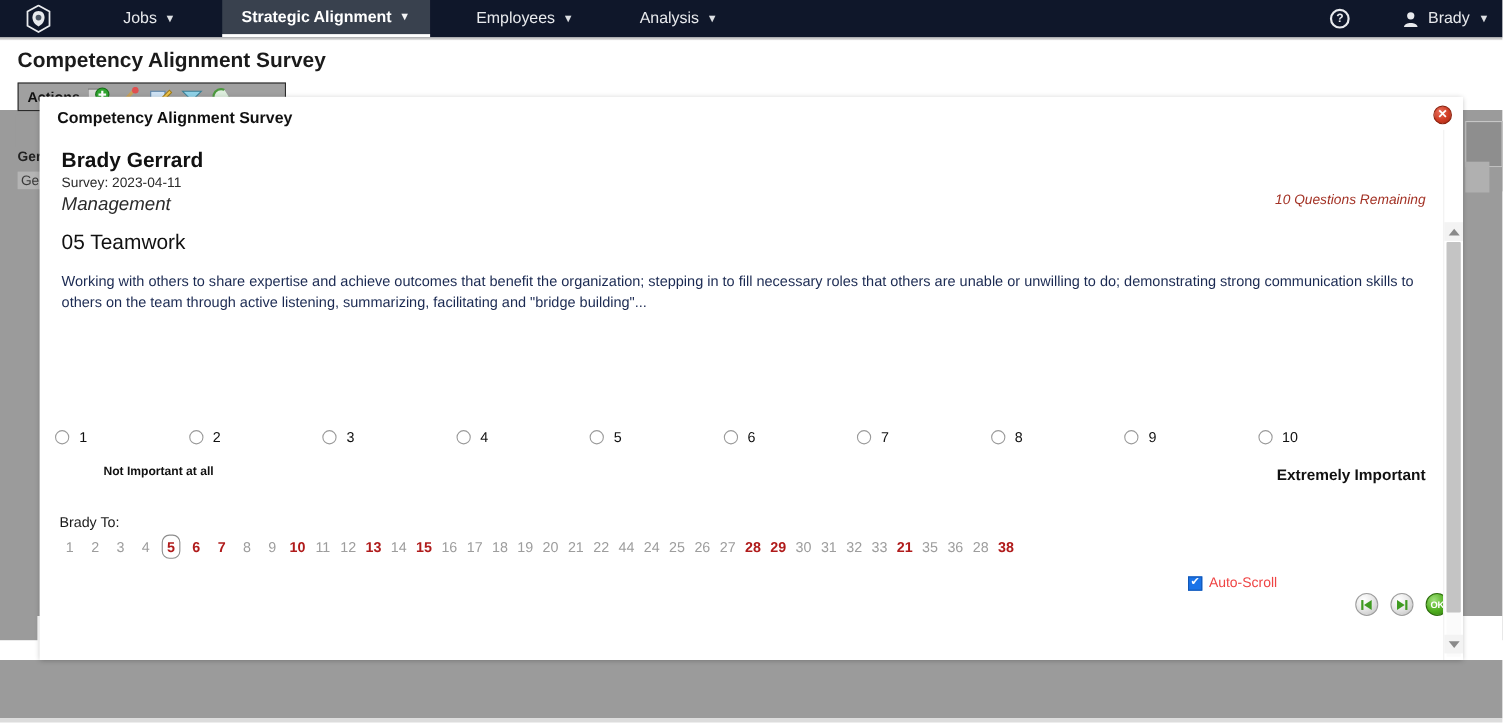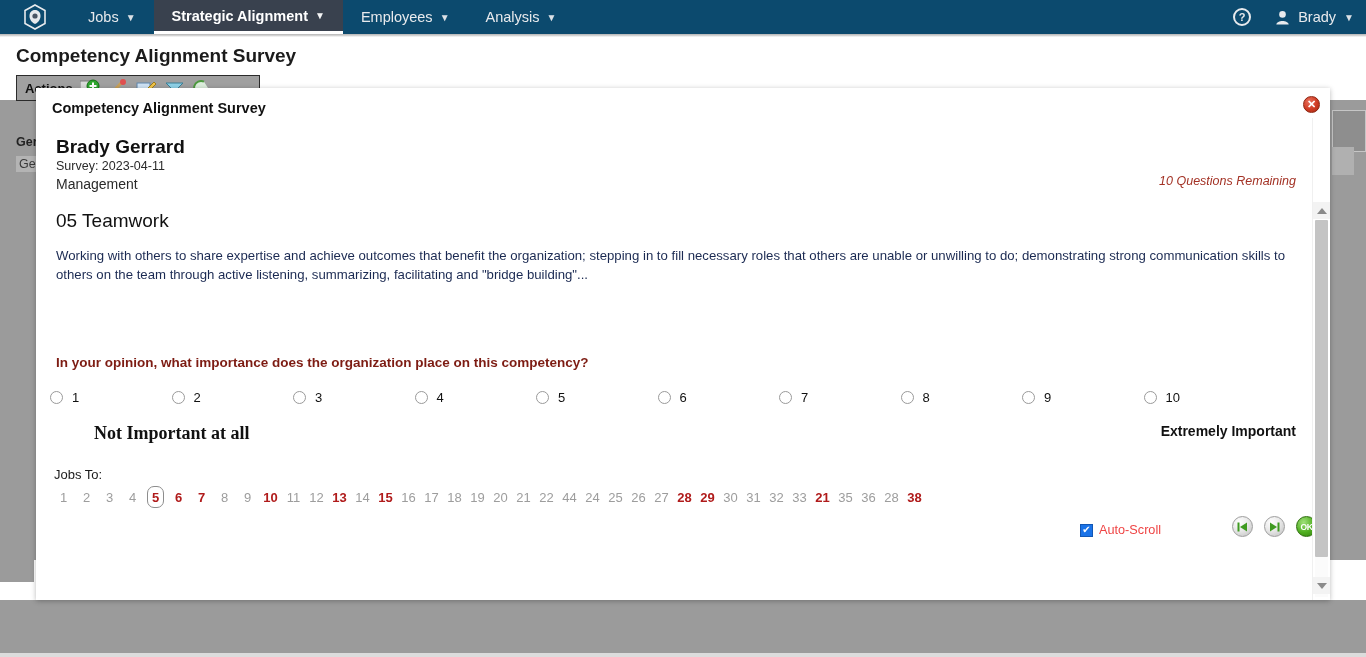--- a/index.html
+++ b/index.html
@@ -8,21 +8,21 @@
     width:1366px; height:657px;
     font-family:"Liberation Sans", sans-serif;
     background:#ffffff;
     overflow:hidden;
     position:relative;
   }
 
   
   #topnav{
     position:absolute; left:0; top:0; width:1366px; height:34px;
-    background:#0c4a6e; display:flex; align-items:stretch;
+    background:#0f172a; display:flex; align-items:stretch;gap:24px;
   }
   #logo{
     width:70px; display:flex; align-items:center; justify-content:center;
   }
   #logo svg{ display:block; }
   .navitem{
     display:flex; align-items:center; gap:7px;
     padding:0 18px; color:#e8eaed; font-size:14.5px;
     height:34px; cursor:pointer; white-space:nowrap;
   }
@@ -151,21 +151,21 @@
   #person-name{
     position:absolute; left:20px; top:18px;
     font-size:19px; font-weight:bold; color:#111;
   }
   #survey-date{
     position:absolute; left:20px; top:41px;
     font-size:12.5px; color:#2b2b2b;
   }
   #survey-group{
     position:absolute; left:20px; top:58px;
-    font-size:14px; color:#2b2b2b;
+    font-size:17px; color:#2b2b2b;font-style:italic;
   }
   #questions-remaining{
     position:absolute; right:16px; top:56px;
     font-size:12.5px; color:#a33225;font-style:italic;
   }
   #competency-title{
     position:absolute; left:20px; top:92px;
     font-size:19px; color:#111; font-weight:normal;
   }
   #competency-desc{
@@ -186,21 +186,21 @@
   .scale-opt{
     position:absolute; top:0; display:flex; align-items:center; gap:9px;
     cursor:pointer; font-size:13px; color:#111;
   }
   .radio{
     width:13px;height:13px;border-radius:50%;
     border:1px solid #9a9a9a; background:#fff; display:block;
   }
   #anchor-low{
     position:absolute; left:58px; top:305px;
-    font-size:18px; font-weight:bold; color:#111;font-family:Liberation Serif, serif;
+    font-size:11px; font-weight:bold; color:#111;
   }
   #anchor-high{
     position:absolute; right:16px; top:305px;
     font-size:14px; font-weight:bold; color:#111;
   }
 
   
   #jump-label{
     position:absolute; left:18px; top:349px;
     font-size:13px; color:#1b1b1b;
@@ -234,20 +234,21 @@
   }
   #autoscroll-label{ font-size:12.7px; color:#ef4444; }
   #nav-buttons{
     position:absolute; left:1196px; top:398px;
     display:flex; align-items:center; gap:11px;
   }
   .rndbtn{
     width:21px;height:21px;border-radius:50%;
     display:flex;align-items:center;justify-content:center;
     cursor:pointer;
+    margin-top:23px;
   }
   .rndbtn.grey{
     background:radial-gradient(circle at 35% 28%, #ffffff 0%, #e9e9e9 45%, #bdbdbd 100%);
     border:1px solid #9e9e9e;
   }
   .rndbtn.green{
     background:radial-gradient(circle at 35% 28%, #9fe07a 0%, #4fae1f 55%, #2f7d0d 100%);
     border:1px solid #2c6c0c;
     color:#fff; font-size:8.5px; font-weight:bold; letter-spacing:-.3px;
   }
@@ -340,21 +341,20 @@
 
   <div id="modal-body">
     <div id="person-name">Brady Gerrard</div>
     <div id="survey-date">Survey: 2023-04-11</div>
     <div id="survey-group">Management</div>
     <div id="questions-remaining">10 Questions Remaining</div>
 
     <div id="competency-title">05 Teamwork</div>
     <div id="competency-desc">Working with others to share expertise and achieve outcomes that benefit the organization; stepping in to fill necessary roles that others are unable or unwilling to do; demonstrating strong communication skills to others on the team through active listening, summarizing, facilitating and "bridge building"...</div>
 
-    <div id="question-prompt">In your opinion, what importance does the organization place on this competency?</div>
 
     <div id="scale-row">
         <div class="scale-opt" style="left: 0px;">
           <span class="radio"></span>
           <span>1</span>
         </div>
         <div class="scale-opt" style="left: 121.5px;">
           <span class="radio"></span>
           <span>2</span>
         </div>
@@ -387,21 +387,21 @@
           <span>9</span>
         </div>
         <div class="scale-opt" style="left: 1093.5px;">
           <span class="radio"></span>
           <span>10</span>
         </div>
       </div>
     <div id="anchor-low">Not Important at all</div>
     <div id="anchor-high">Extremely Important</div>
 
-    <div id="jump-label">Jobs To:</div>
+    <div id="jump-label">Brady To:</div>
     <div id="jump-list">
         <span class="jump-num">1</span>
         <span class="jump-num">2</span>
         <span class="jump-num">3</span>
         <span class="jump-num">4</span>
         <span class="jump-num current">5</span>
         <span class="jump-num answered">6</span>
         <span class="jump-num answered">7</span>
         <span class="jump-num">8</span>
         <span class="jump-num">9</span>

